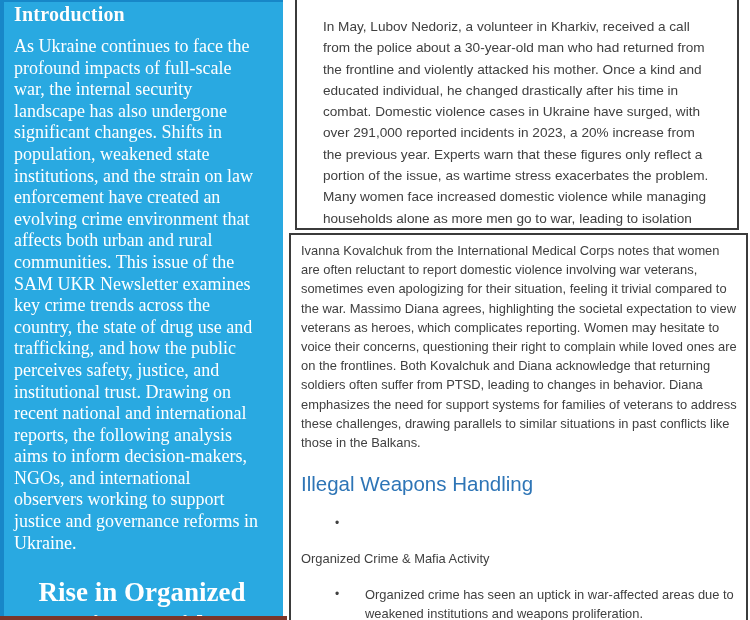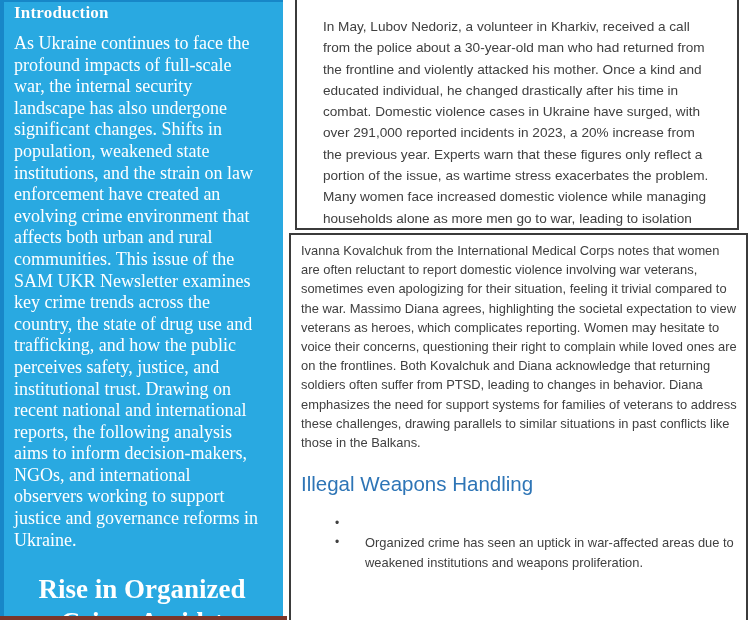--- a/index.html
+++ b/index.html
@@ -18,21 +18,21 @@
     width:283px;height:620px;
     box-sizing:border-box;
     background:#29A9E1;
     border-left:4px solid #1787C8;
     border-top:2px solid #1787C8;
     padding:1px 13px 0 10px;
     color:#ffffff;
     font-family:"Liberation Serif", serif;
   }
   .sidebar .intro-heading{
-    font-size:17px;font-weight:bold;
+    font-size:20px;font-weight:bold;
     margin:0 0 10px 0;
     letter-spacing:0.2px;
     text-shadow:0 0 1px rgba(0,0,0,0.15);
   }
   .sidebar .body-par{
     font-size:18px;line-height:21.6px;
     margin:0 7px 22px 0;
   }
   .sidebar .big-heading{
     font-size:27px;line-height:33px;font-weight:bold;
@@ -124,20 +124,21 @@
 
     <h2 class="blue-heading">Illegal Weapons Handling</h2>
 
     <div class="bullet-item">
       <span class="bullet-glyph">•</span>
       <span class="bullet-text">
         <br>
       </span>
     </div>
 
+    <div class="plain-label">Organized Crime &amp; Mafia Activity</div>
 
     <div class="bullet-item">
       <span class="bullet-glyph">•</span>
       <span class="bullet-text">Organized crime has seen an uptick in war-affected areas due to weakened institutions and weapons proliferation.</span>
     </div>
   </div>
 
   <div class="bottom-rule"></div>
 
 </div>

